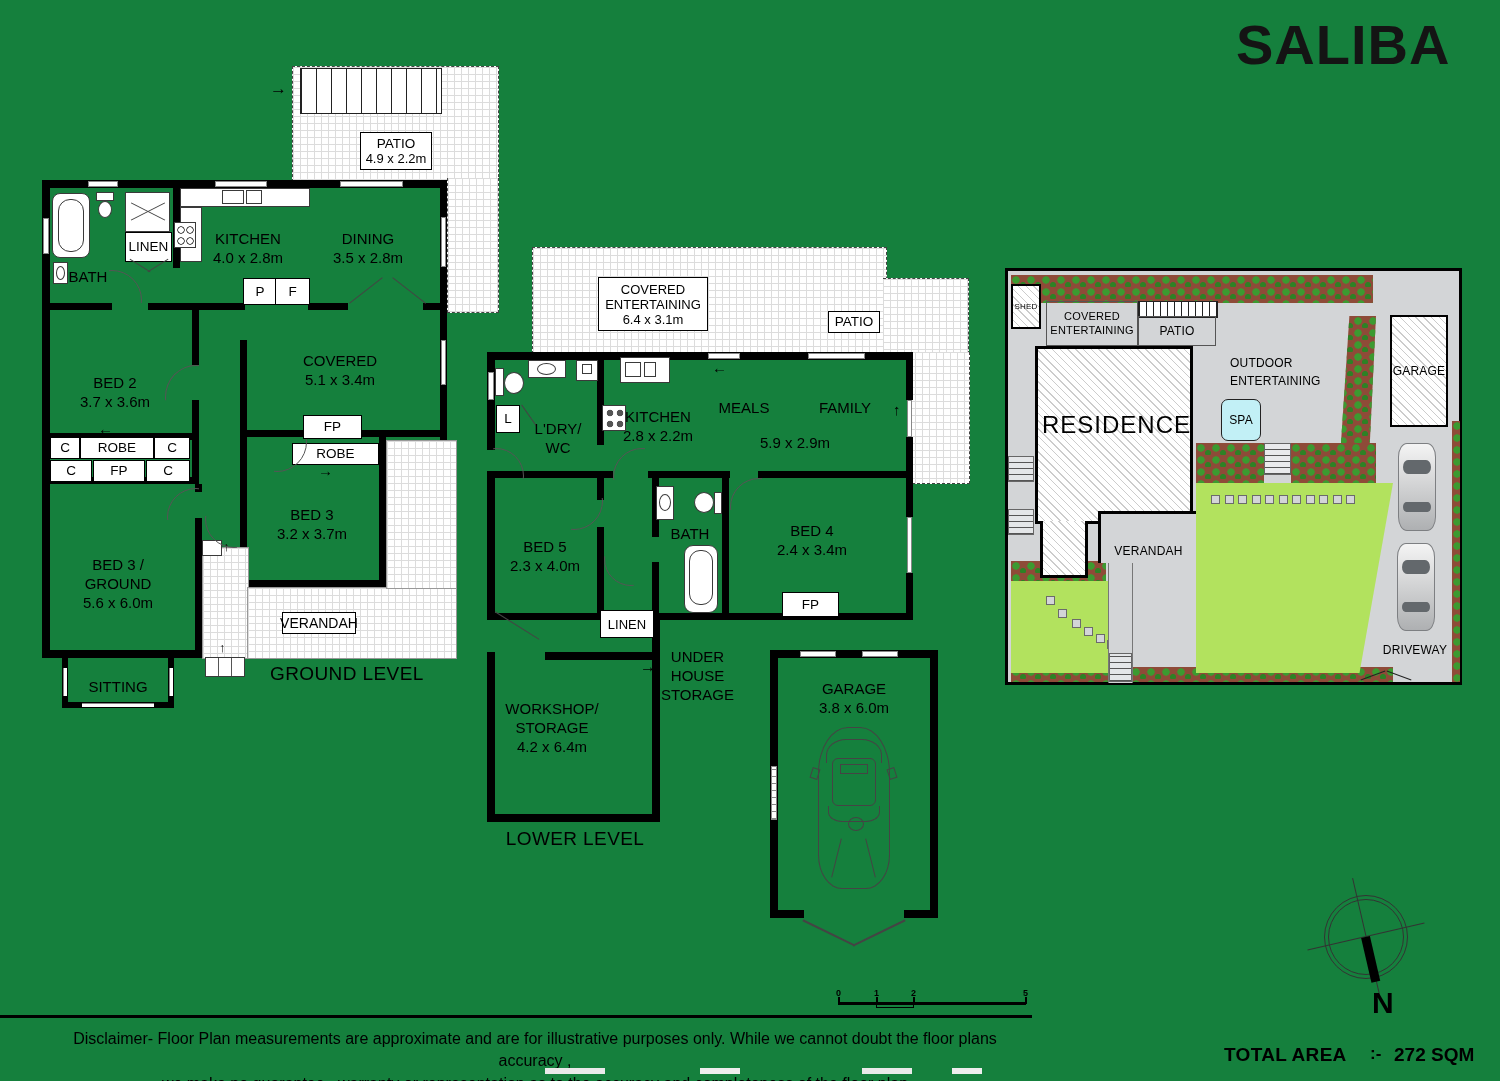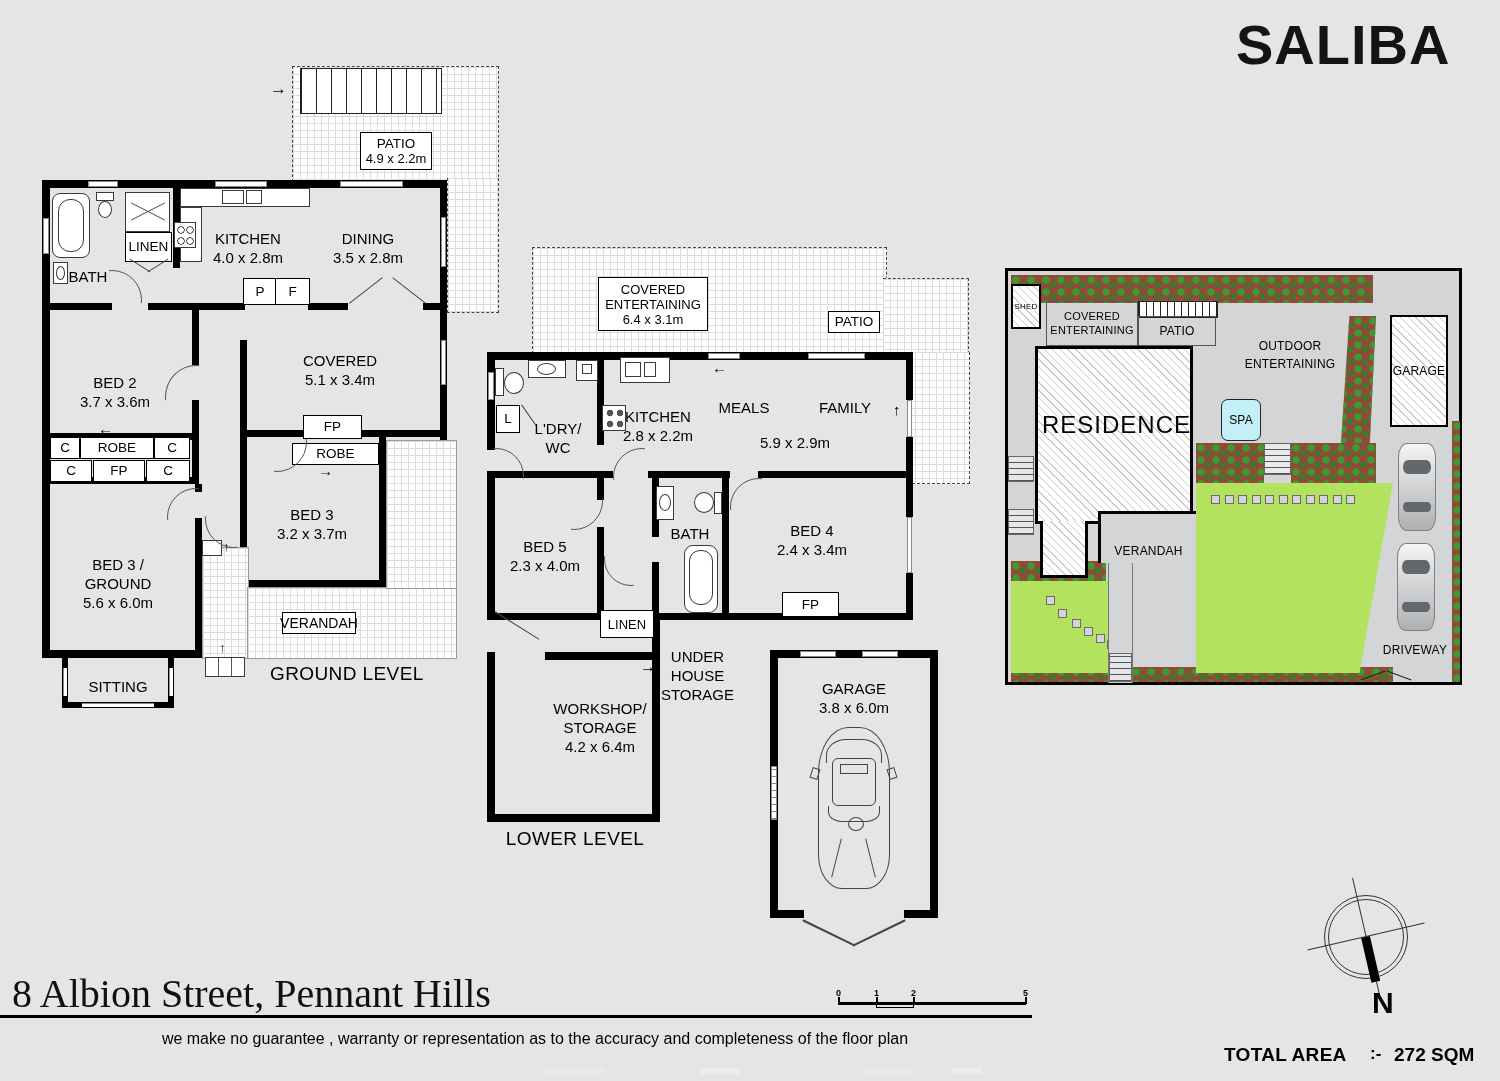--- a/index.html
+++ b/index.html
@@ -1,16 +1,16 @@
 <!DOCTYPE html>
 <html><head>
 <meta charset="utf-8">
 <style>
   html,body{margin:0;padding:0;background:#fff}
-  #canvas{position:relative;width:1500px;height:1081px;background:#e5e5e5;overflow:hidden;
+  #canvas{position:relative;width:1500px;height:1081px;background:#15803d;overflow:hidden;
           font-family:"Liberation Sans",sans-serif;color:#000}
   .a{position:absolute}
   .w{position:absolute;background:#000}
   .hg{background-color:#fff;
       background-image:linear-gradient(#dcdcdc 1px,transparent 1px),linear-gradient(90deg,#dcdcdc 1px,transparent 1px);
       background-size:7px 7px;border:1.5px dashed #444}
   .dh{background:repeating-linear-gradient(45deg,#fff 0 4.5px,#cccccc 4.5px 5.5px)}
   .gb{background-color:#8e4b38;
       background-image:radial-gradient(circle at 5px 5px,#3c9a30 3.4px,transparent 4px),
                        radial-gradient(circle at 12px 10px,#2e8125 2.7px,transparent 3.3px);
@@ -267,21 +267,21 @@
     <div>STORAGE</div>
   </div>
   <div class="arrow" style="left:640px;top:659px;font-size:16px">→</div>
 
   <div class="w" style="left:487px;top:652px;width:8px;height:8px"></div>
   <div class="w" style="left:545px;top:652px;width:115px;height:8px"></div>
   <div class="w" style="left:487px;top:652px;width:8px;height:170px"></div>
   <div class="w" style="left:652px;top:652px;width:8px;height:170px"></div>
   <div class="w" style="left:487px;top:814px;width:173px;height:8px"></div>
   <div class="thin" style="left:491px;top:625px;width:52px;height:1.4px;transform:rotate(32deg)"></div>
-  <div class="lbl" style="left:541px;top:700px;width:118px">
+  <div class="lbl" style="left:493px;top:700px;width:118px">
     <div>WORKSHOP/</div>
     <div>STORAGE</div>
     <div>4.2 x 6.4m</div>
   </div>
   <div class="lbl lvl" style="left:505px;top:827px;width:140px">LOWER LEVEL</div>
 
   <div class="w" style="left:770px;top:650px;width:168px;height:8px"></div>
   <div class="w" style="left:770px;top:650px;width:8px;height:268px"></div>
   <div class="w" style="left:930px;top:650px;width:8px;height:268px"></div>
   <div class="w" style="left:770px;top:910px;width:34px;height:8px"></div>
@@ -362,21 +362,21 @@
     </div>
 
     <div class="a dh" style="left:27px;top:75px;width:158px;height:178px;border:3px solid #000;box-sizing:border-box"></div>
     <div class="a dh" style="left:32px;top:250px;width:48px;height:57px;border:3px solid #000;border-top:none;box-sizing:border-box"></div>
     <div class="a" style="left:34px;top:140px;width:144px;text-align:center;font-size:24px;letter-spacing:1px">RESIDENCE</div>
 
     <div class="a pav" style="left:90px;top:240px;width:98px;height:52px;border-top:3px solid #000;border-left:3px solid #000;box-sizing:border-box;display:flex;align-items:flex-end;justify-content:center">
       <span class="site-lbl" style="font-size:12px;padding-bottom:4px">VERANDAH</span>
     </div>
 
-    <div class="a" style="left:222px;top:65px;width:120px;text-align:center" class2="site-lbl">
+    <div class="a" style="left:222px;top:82px;width:120px;text-align:left" class2="site-lbl">
       <span class="site-lbl" style="font-size:12px">
         <span>OUTDOOR</span><br>
         <span>ENTERTAINING</span>
       </span>
     </div>
 
     <div class="a" style="left:213px;top:128px;width:40px;height:42px;background:#c2f0f6;border:1.5px solid #222;border-radius:7px;box-sizing:border-box;display:flex;align-items:center;justify-content:center">
       <span class="site-lbl" style="font-size:12px">SPA</span>
     </div>
 
@@ -411,23 +411,23 @@
     <span class="a" style="left:75px;top:0;font-size:9px;font-weight:700">2</span>
     <span class="a" style="left:187px;top:0;font-size:9px;font-weight:700">5</span>
     <div class="w" style="left:2px;top:14px;width:188px;height:2.5px"></div>
     <div class="w" style="left:2px;top:9px;width:1.5px;height:7px"></div>
     <div class="w" style="left:40px;top:9px;width:1.5px;height:7px"></div>
     <div class="w" style="left:77px;top:9px;width:1.5px;height:7px"></div>
     <div class="w" style="left:189px;top:9px;width:1.5px;height:7px"></div>
     <div class="a" style="left:40px;top:16px;width:38px;height:4px;border:1.5px solid #000;border-top:none;box-sizing:border-box"></div>
   </div>
 
-  <div class="a" style="left:12px;top:970px;font-family:'Liberation Serif',serif;font-size:40px;color:#101010">8 Albion Street, Pennant Hills</div>
   <div class="w" style="left:0px;top:1015px;width:1032px;height:2.5px"></div>
   <div class="a" style="left:45px;top:1028px;width:980px;text-align:center;font-size:16px;line-height:1.4">
+    <div>Disclaimer- Floor Plan measurements are approximate and are for illustrative purposes only. While we cannot doubt the floor plans accuracy ,</div>
     <div>we make no guarantee , warranty or representation as to the accuracy and completeness of the floor plan</div>
   </div>
   <div class="a" style="left:1224px;top:1044px;font-size:19px;font-weight:600;letter-spacing:.3px">TOTAL AREA</div>
   <div class="a" style="left:1370px;top:1044px;font-size:17px;font-weight:600">:-</div>
   <div class="a" style="left:1394px;top:1044px;font-size:19px;font-weight:600">272 SQM</div>
 
   <div class="a" style="left:545px;top:1068px;width:60px;height:6px;background:#e9e9e9"></div>
   <div class="a" style="left:700px;top:1068px;width:40px;height:6px;background:#ededed"></div>
   <div class="a" style="left:862px;top:1068px;width:50px;height:6px;background:#e9e9e9"></div>
   <div class="a" style="left:952px;top:1068px;width:30px;height:6px;background:#ededed"></div>

